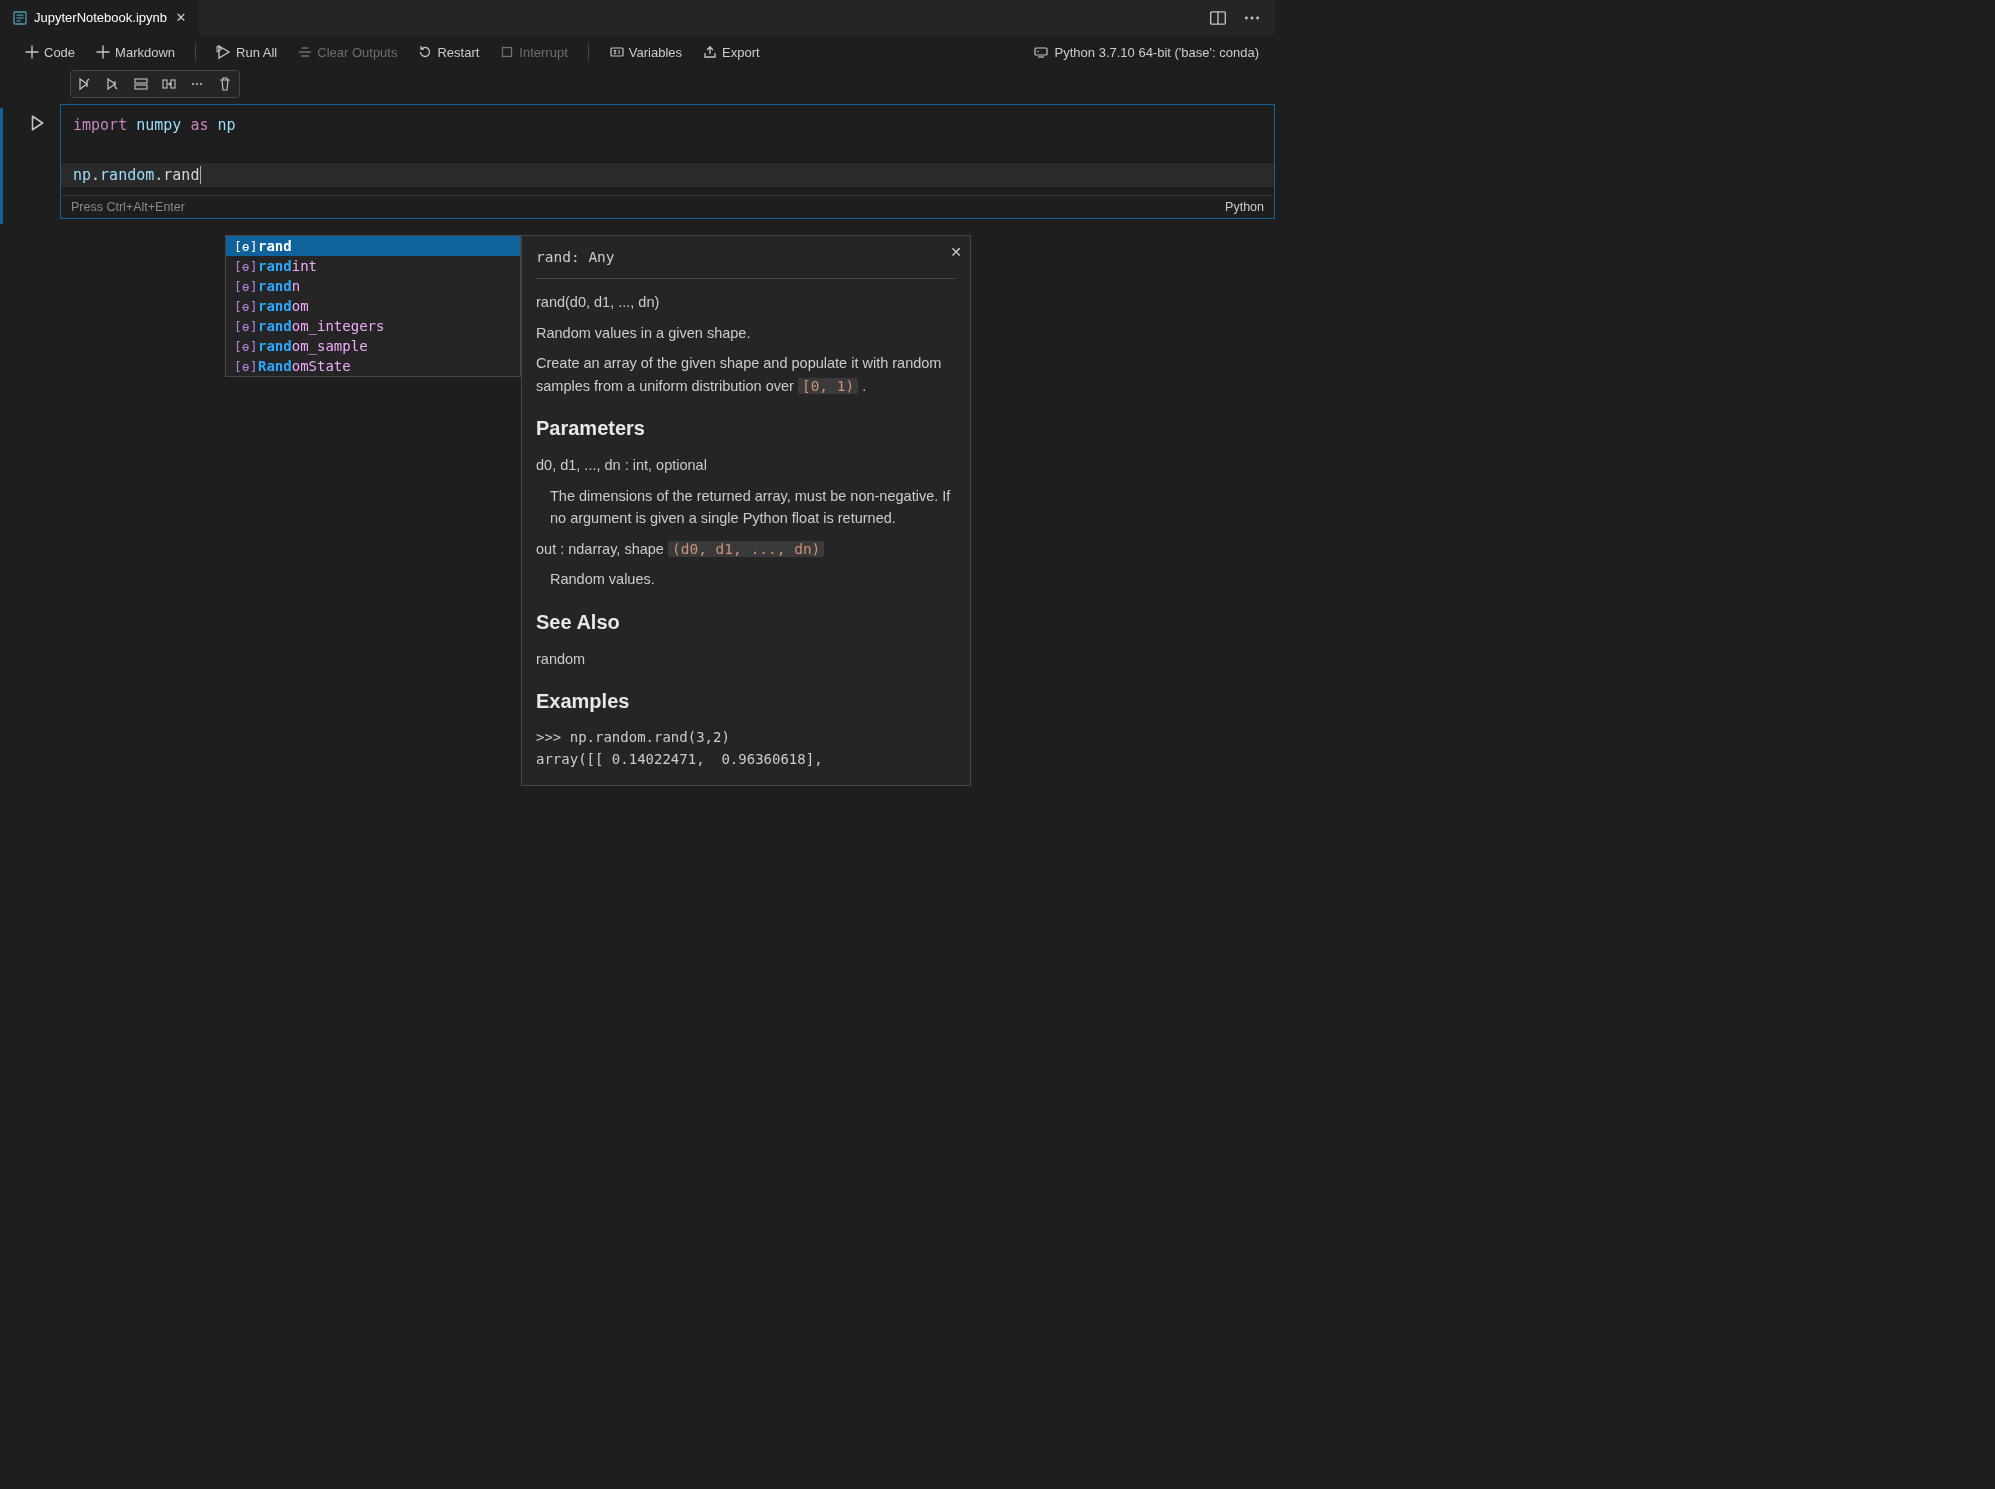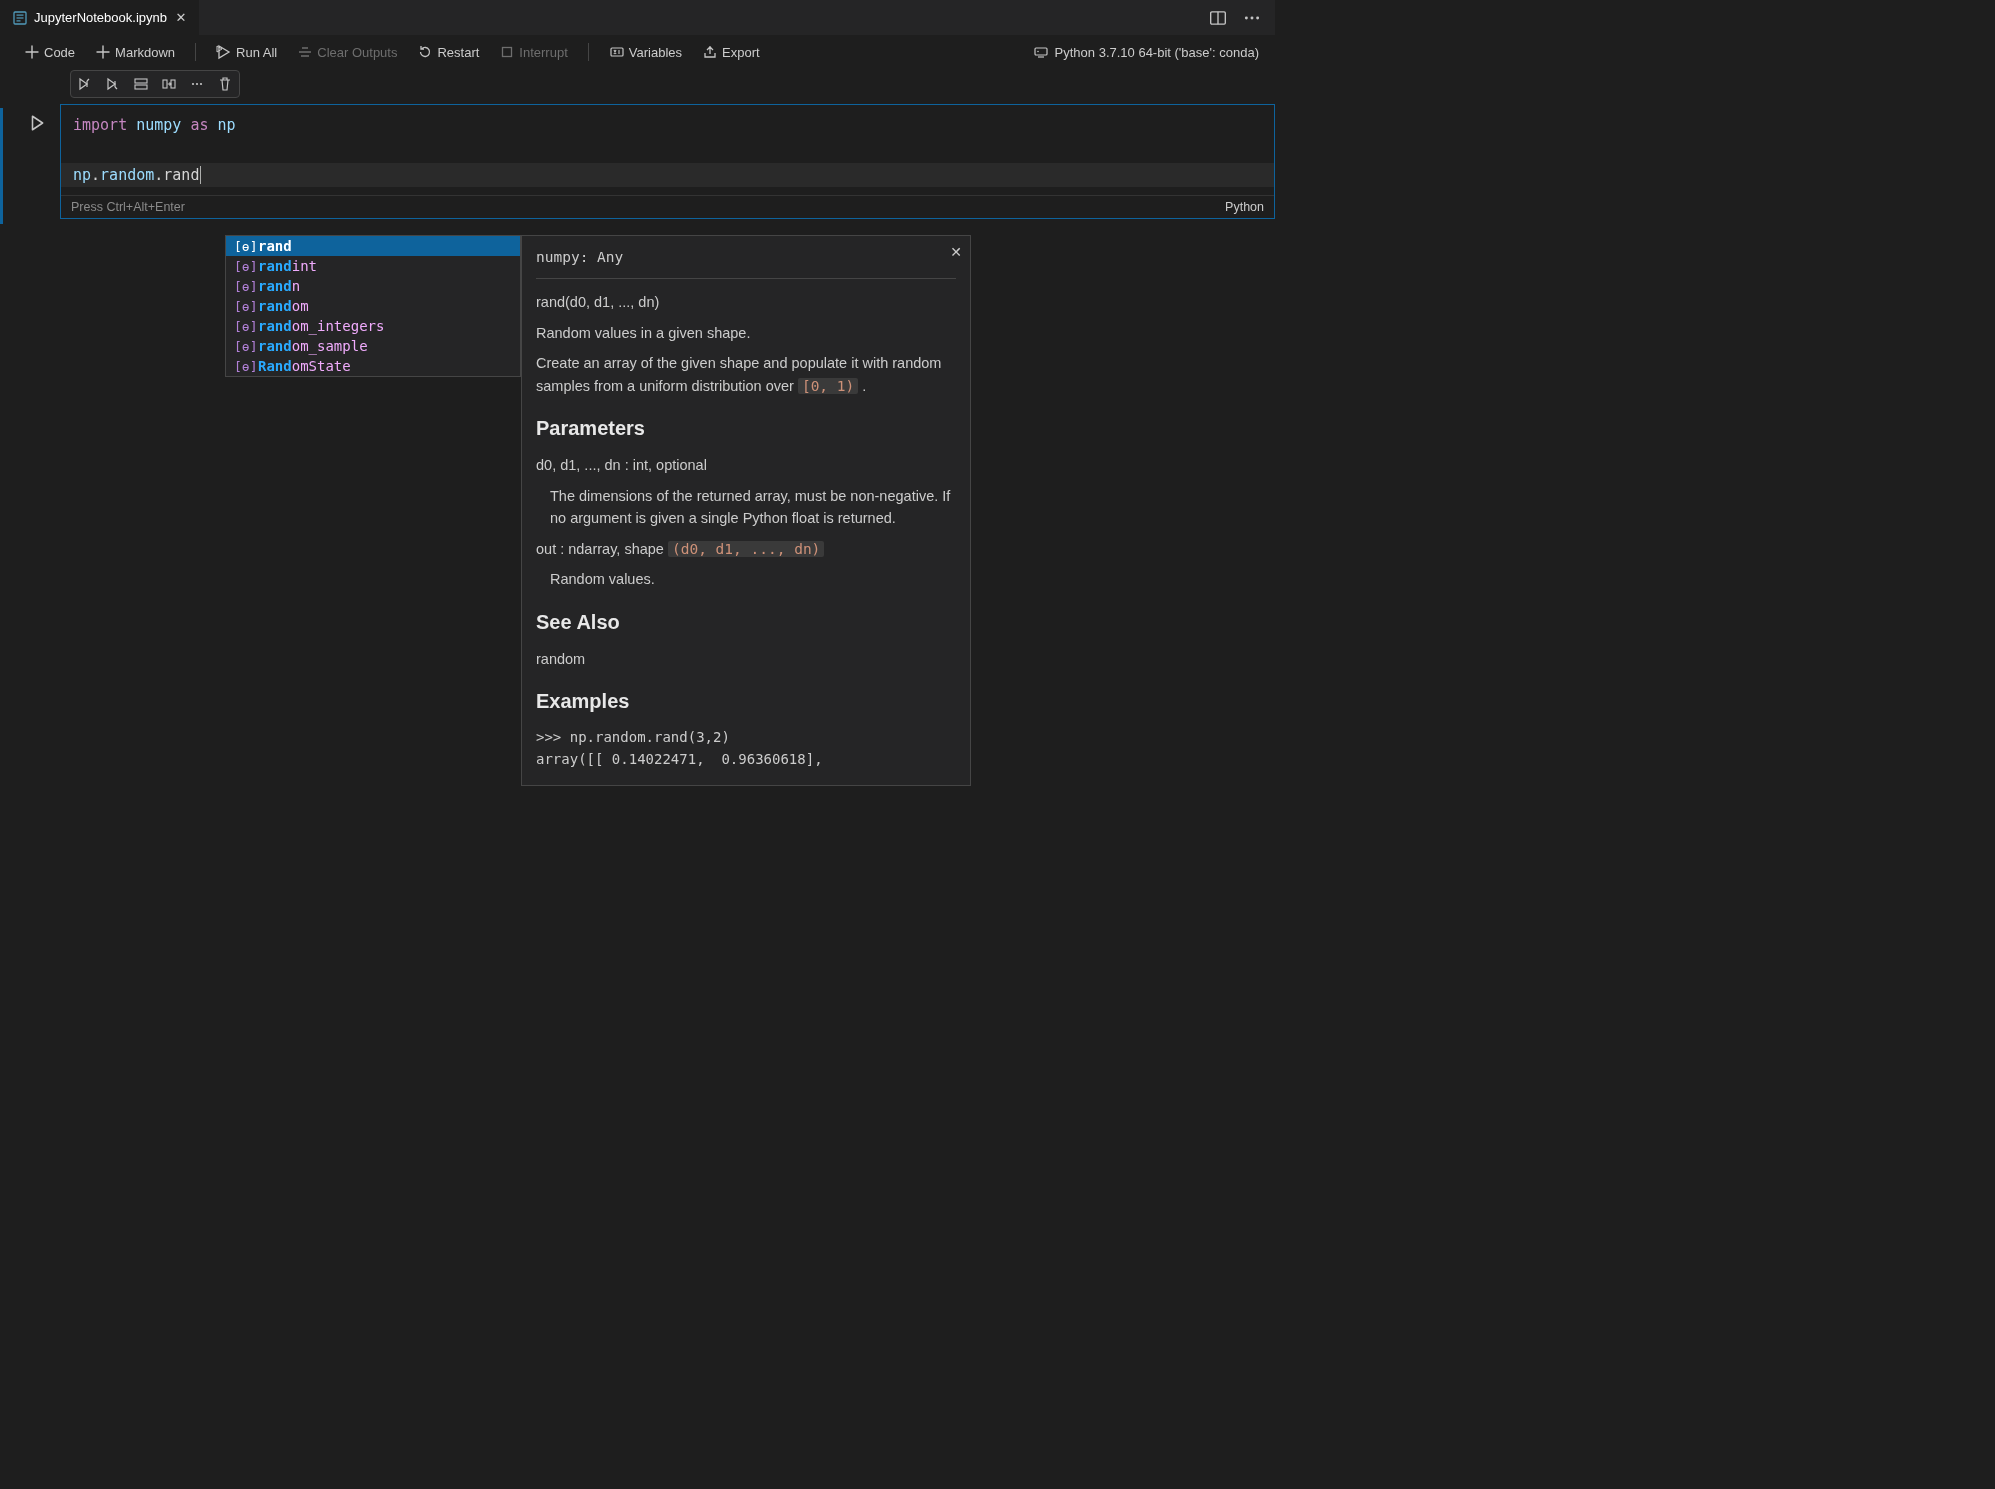--- a/index.html
+++ b/index.html
@@ -411,21 +411,21 @@
       <span><span class="ac-match">rand</span><span class="ac-rest">om_sample</span></span>
     </div>
     <div class="ac-item">
       <span class="ac-icon">[ɵ]</span>
       <span><span class="ac-match">Rand</span><span class="ac-rest">omState</span></span>
     </div>
   </div>
 
   <div class="docpop">
     <span class="close">✕</span>
-    <div class="sig">numpy: Any</div>
+    <div class="sig">rand: Any</div>
     <hr>
     <p>rand(d0, d1, ..., dn)</p>
     <p>Random values in a given shape.</p>
     <p>
       <span>Create an array of the given shape and populate it with random samples from a uniform distribution over </span>
       <span class="code-inline">[0, 1)</span>
       <span> .</span>
     </p>
     <h3>Parameters</h3>
     <p>d0, d1, ..., dn : int, optional</p>

